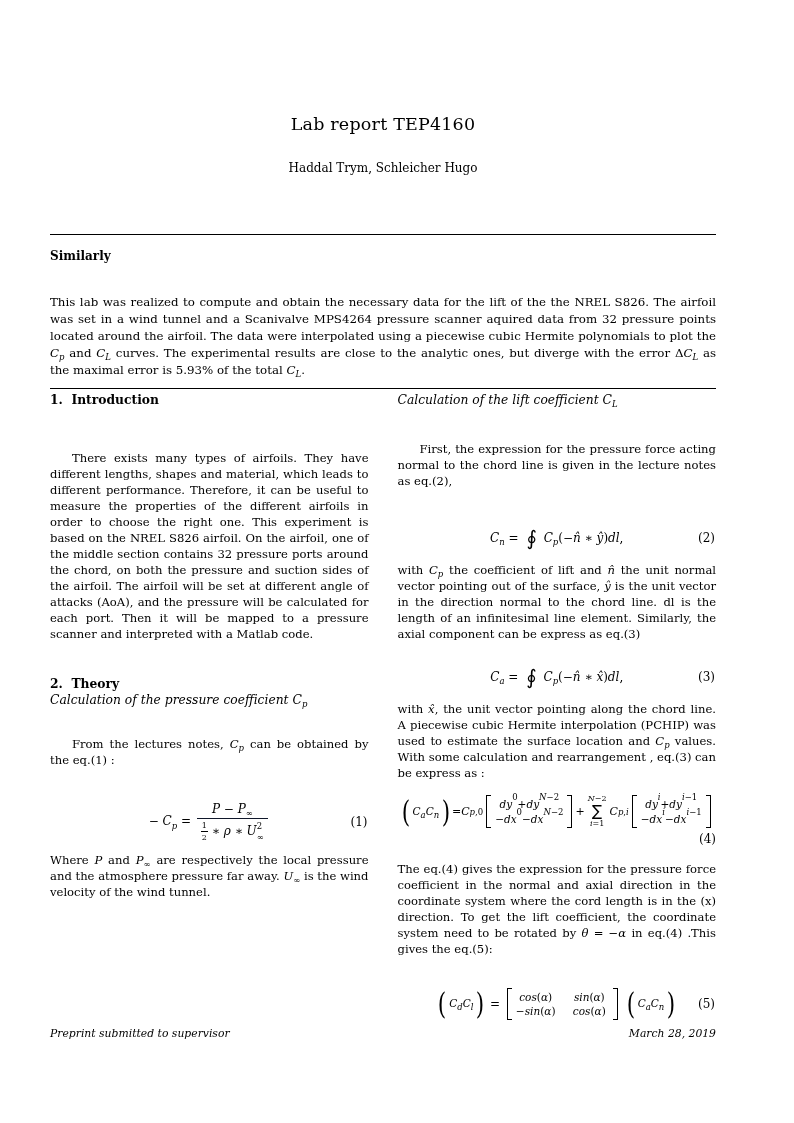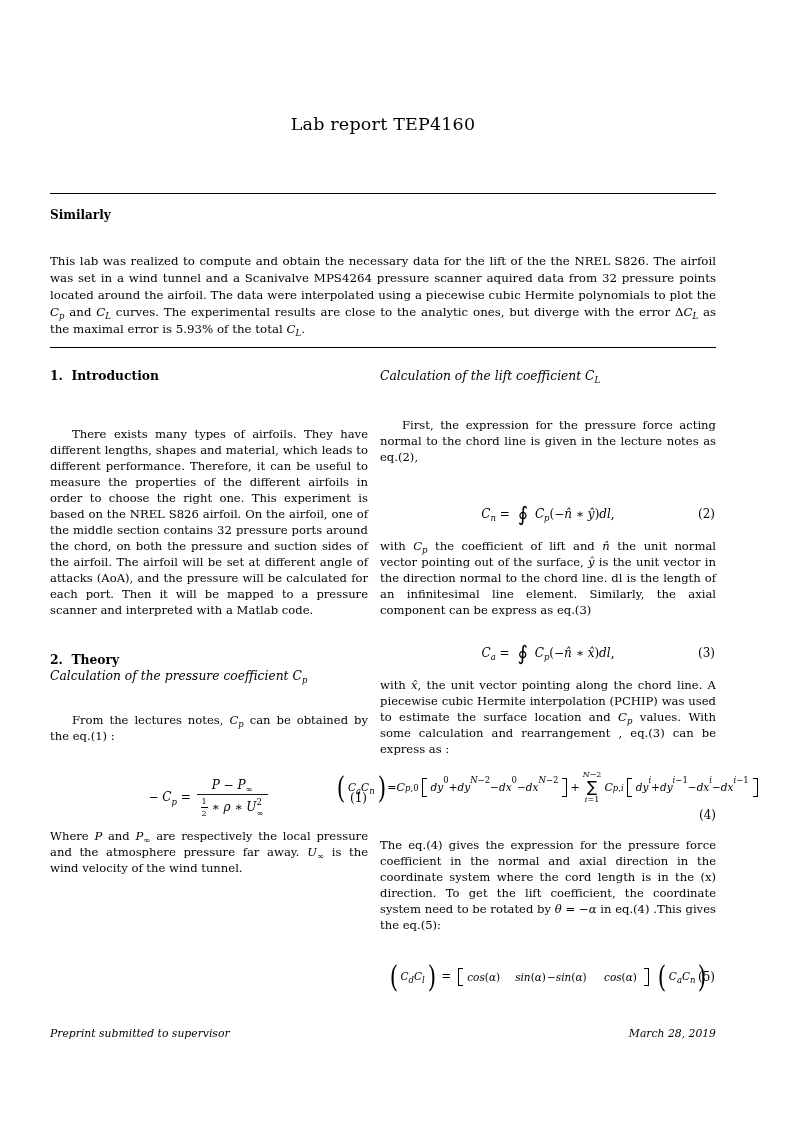--- a/index.html
+++ b/index.html
@@ -39,22 +39,22 @@
   }
   .abstract-body {
     margin: 31px 0 0;
     font-size: 11.8px;
     line-height: 17px;
     text-align: justify;
   }
   .rule-bottom { margin-top: 9px; }
   .columns {
     display: flex;
-    gap: 12px;
-    margin-top: 20px;
+    gap: 29px;
+    margin-top: 3px;
   }
   .col {
     width: 336px;
     font-size: 11.6px;
     line-height: 16px;
     text-align: justify;
   }
   h2.sec {
     margin: 0;
     font-size: 12.3px;
@@ -117,21 +117,21 @@
   .oint { font-family: "DejaVu Sans", "DejaVu Serif", sans-serif; font-size: 20px; font-style: normal; vertical-align: middle; margin: 0 3px 0 4px; }
   .sum { display: inline-flex; flex-direction: column; align-items: center; vertical-align: middle; line-height: 1; margin: 0 3px; font-style: normal; }
   .sum .sl { font-size: 8px; }
   .sum .sg { font-size: 15px; margin: 1px 0; font-family: "DejaVu Sans", sans-serif; }
   .pmat { display: inline-flex; align-items: center; vertical-align: middle; }
   .pmat .pcol { display: inline-flex; flex-direction: row; align-items: center; font-size: 10.5px; line-height: 1.3; padding: 0 1px; }
   .pd { font-size: 30px; line-height: 0.85; font-style: normal; transform: scaleX(0.72); display: inline-block; }
   .bmat { display: inline-flex; align-items: stretch; vertical-align: middle; margin: 0 3px; }
   .bmat .bwl { width: 4px; border: 1.2px solid #000; border-right: 0; }
   .bmat .bwr { width: 4px; border: 1.2px solid #000; border-left: 0; }
-  .bmat .brows { display: inline-flex; justify-content: center; padding: 2px 4px; font-size: 10.5px; line-height: 1.35; }
+  .bmat .brows { display: inline-flex; flex-direction: column; justify-content: center; padding: 2px 4px; font-size: 10.5px; line-height: 1.35; }
   .bmat .brow { display: flex; justify-content: center; }
   .bmat .brow2 { display: grid; grid-template-columns: 1fr 1fr; gap: 14px; }
   .bmat .brow2 .c { }
 
   .footer {
     position: absolute;
     left: 50px;
     right: 50px;
     top: 1027px;
     display: flex;
@@ -139,20 +139,21 @@
     font-style: italic;
     font-size: 10.8px;
   }
 </style>
 </head>
 <body>
 
 <div class="page">
 
   <h1 class="doc-title">Lab report TEP4160</h1>
+  <div class="doc-authors">Haddal Trym, Schleicher Hugo</div>
 
   <hr class="rule rule-top">
 
   <div class="abstract-head">Similarly</div>
   <p class="abstract-body">This lab was realized to compute and obtain the necessary data for the lift of the the NREL S826. The airfoil was set in a wind tunnel and a Scanivalve MPS4264 pressure scanner aquired data from 32 pressure points located around the airfoil. The data were interpolated using a piecewise cubic Hermite polynomials to plot the <i>C<sub>p</sub></i> and <i>C<sub>L</sub></i> curves. The experimental results are close to the analytic ones, but diverge with the error Δ<i>C<sub>L</sub></i> as the maximal error is 5.93% of the total <i>C<sub>L</sub></i>.</p>
 
   <hr class="rule rule-bottom">
 
   <div class="columns">
 

